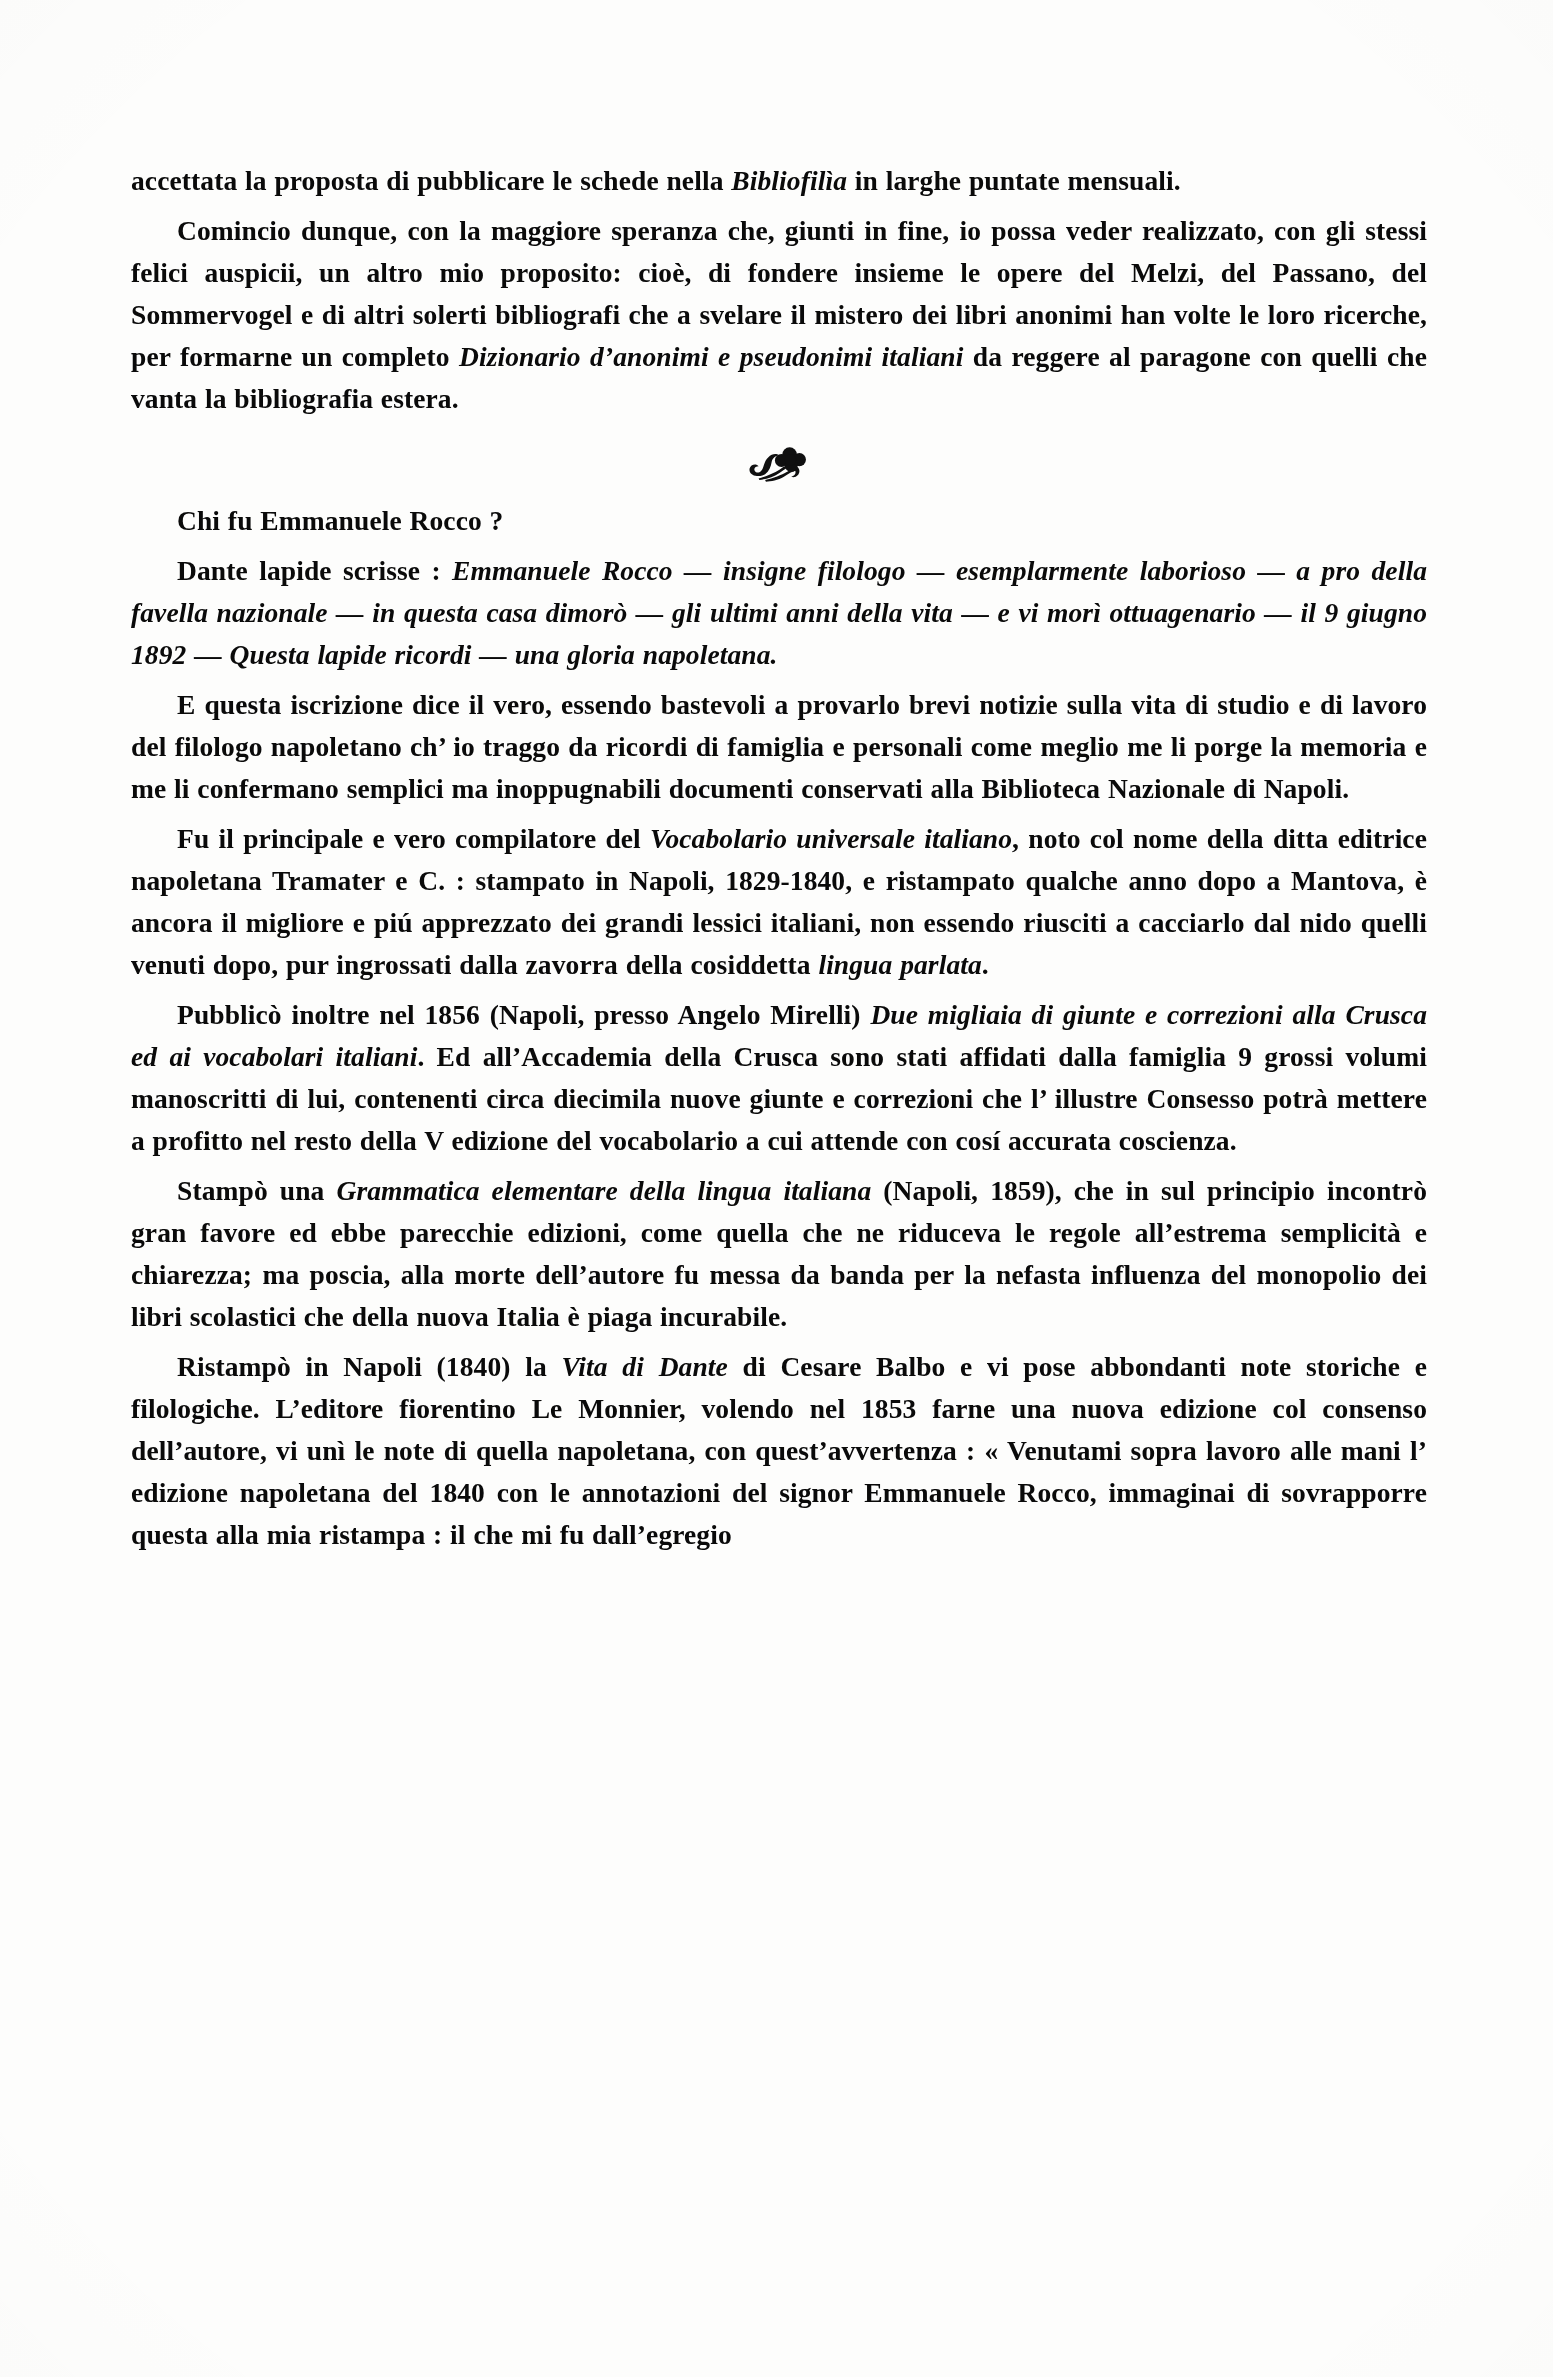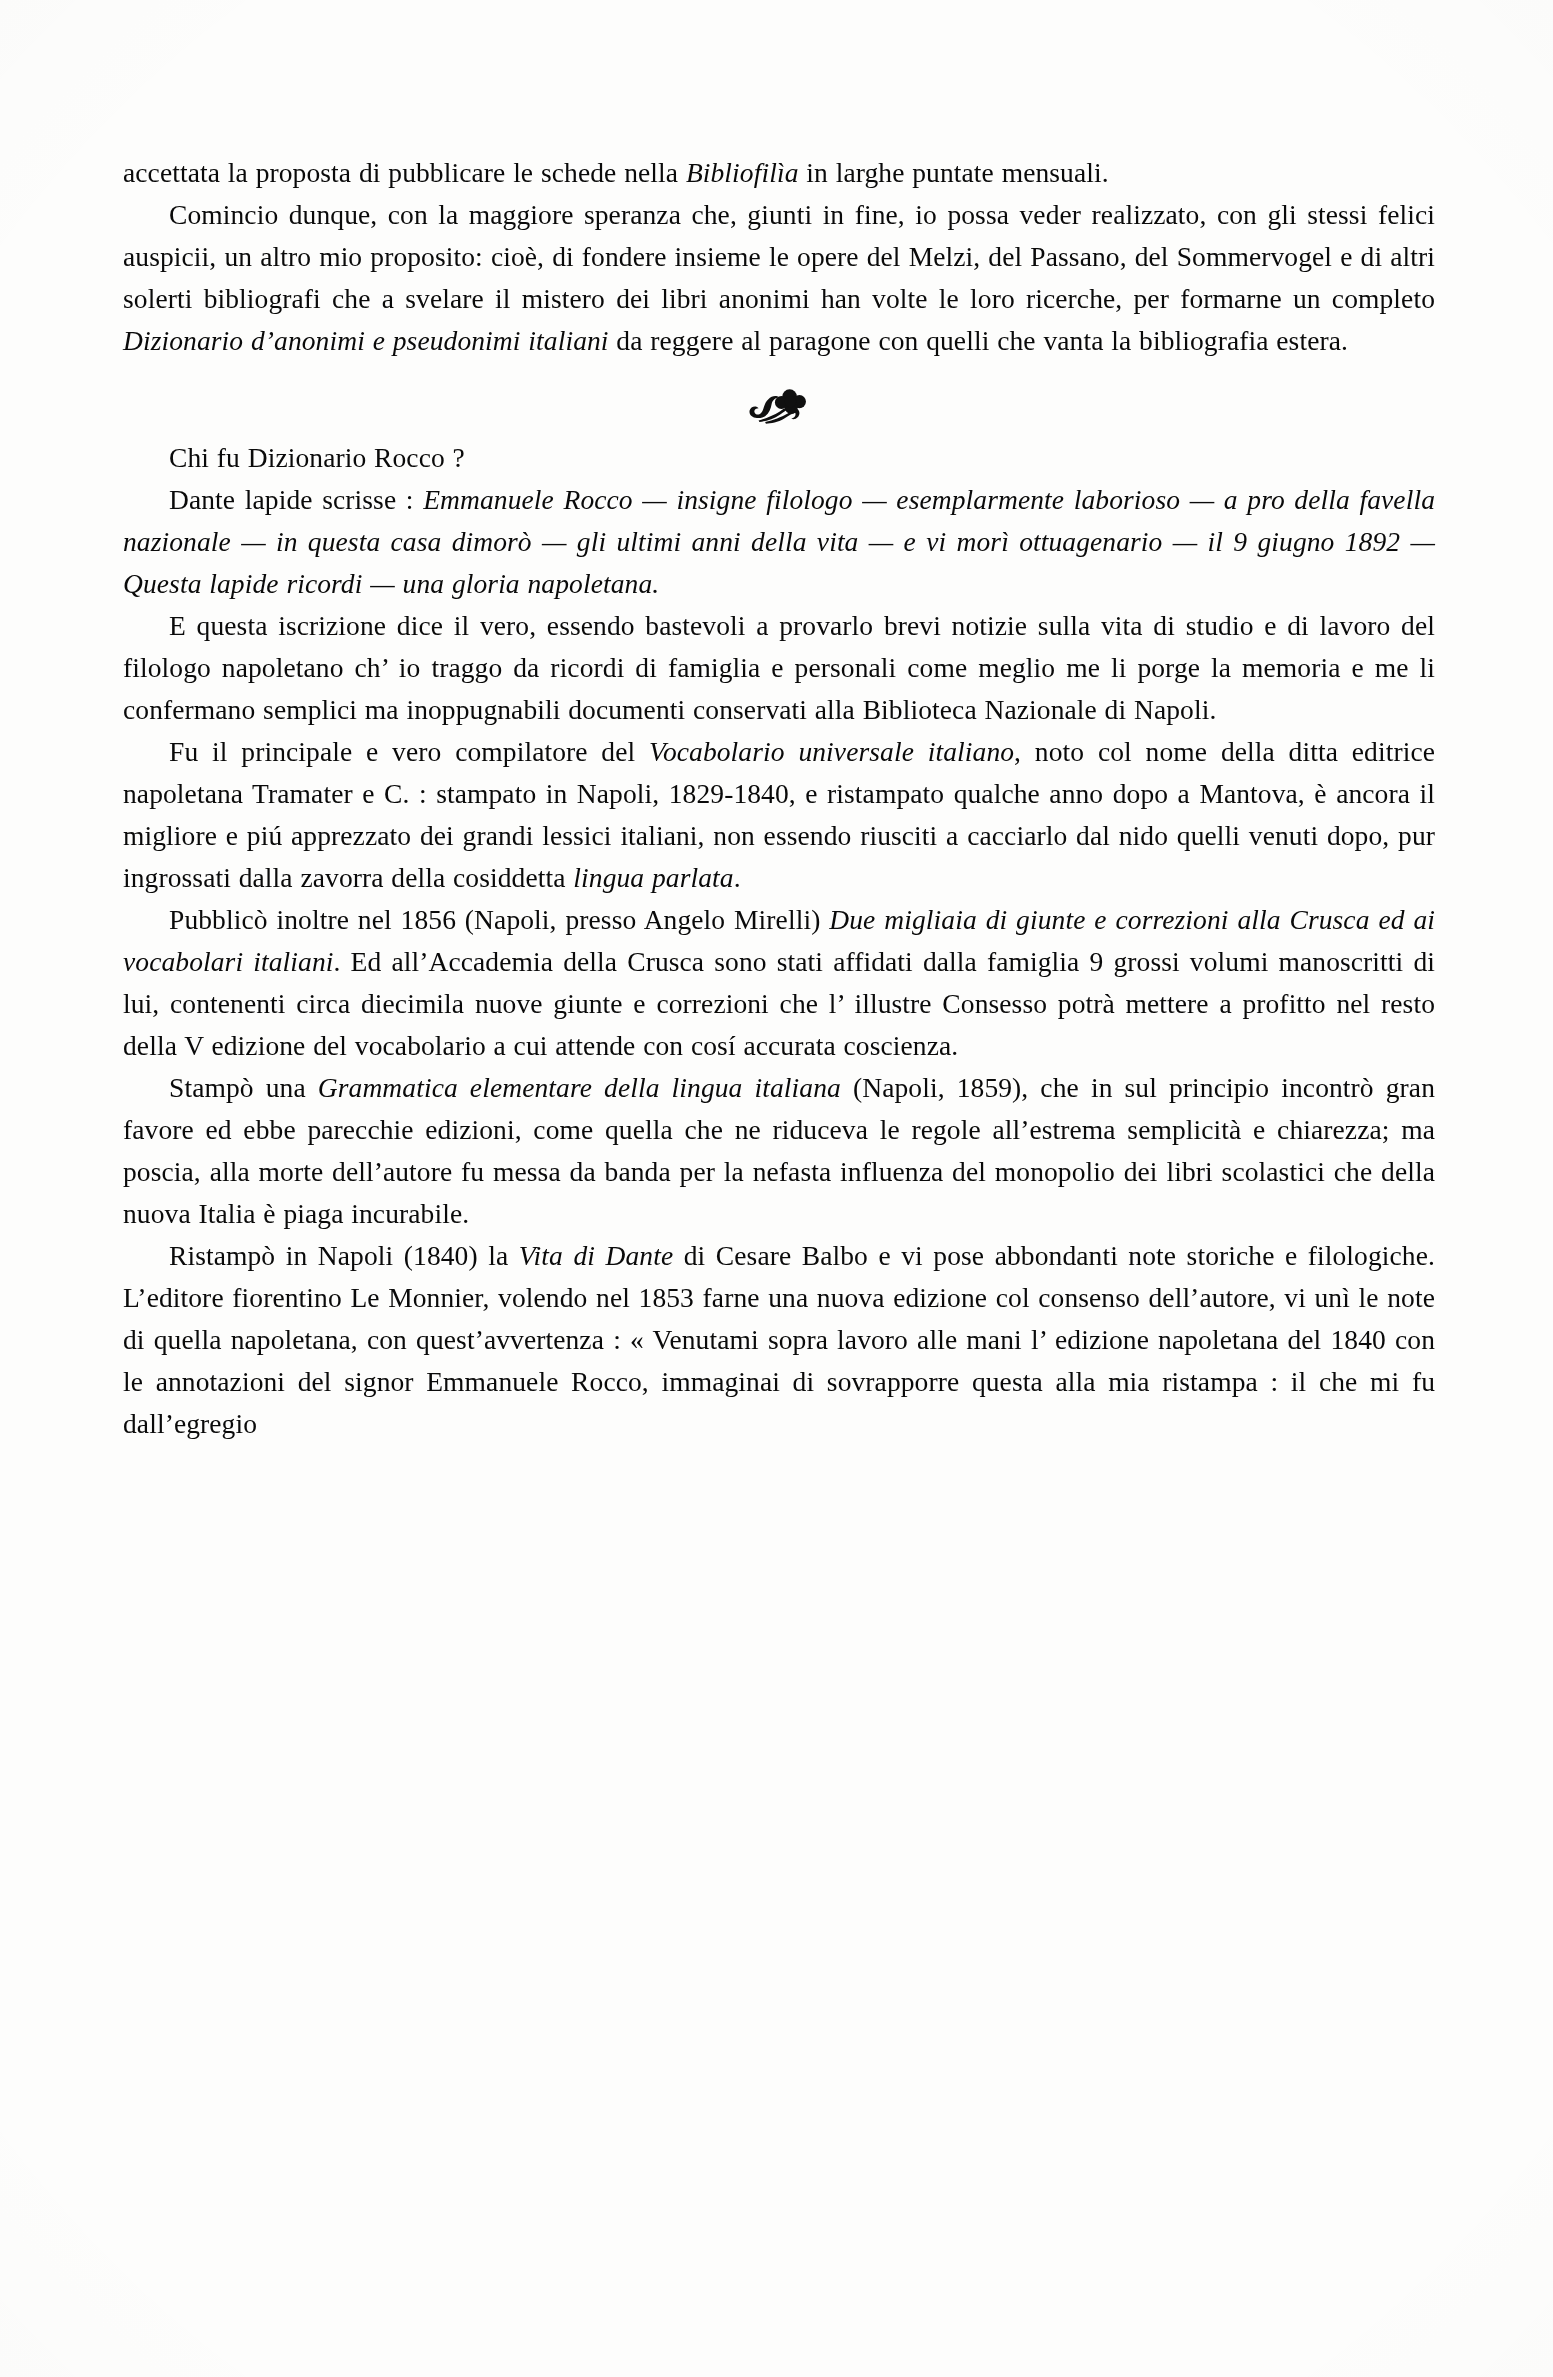--- a/index.html
+++ b/index.html
@@ -34,28 +34,28 @@
   }
 
   #textblock {
     position: absolute;
     left: 123px;
     top: 152px;
     width: 1312px;
   }
 
   p.para {
-    margin: 0;
+    margin: 8px;
     font-size: 27.5px;
     line-height: 42px;
     text-align: justify;
     text-justify: inter-word;
     letter-spacing: 0.1px;
     word-spacing: 0.8px;
-    font-weight: 400;
+    font-weight: 700;
     -webkit-font-smoothing: none;
   }
 
   p.indent {
     text-indent: 46px;
   }
 
   em, i, .it {
     font-style: italic;
   }
@@ -98,21 +98,21 @@
             <circle cx="58" cy="18" r="9"></circle>
             <circle cx="70" cy="24" r="8"></circle>
             <circle cx="48" cy="25" r="8"></circle>
             <circle cx="60" cy="31" r="8"></circle>
             <circle cx="59" cy="24" r="7"></circle>
           </g>
         </svg>
       </span>
     </div>
 
-    <p class="para indent"><span class="rm">Chi fu Dizionario Rocco ?</span></p>
+    <p class="para indent"><span class="rm">Chi fu Emmanuele Rocco ?</span></p>
 
 
     <p class="para indent"><span class="rm">Dante lapide scrisse : </span><span class="it">Emmanuele Rocco — insigne filologo — esemplarmente laborioso — a pro della favella nazionale — in questa casa dimorò — gli ultimi anni della vita — e vi morì ottuagenario — il 9 giugno 1892 — Questa lapide ricordi — una gloria napoletana.</span></p>
 
     <p class="para indent"><span class="rm">E questa iscrizione dice il vero, essendo bastevoli a provarlo brevi notizie sulla vita di studio e di lavoro del filologo napoletano ch’ io traggo da ricordi di famiglia e personali come meglio me li porge la memoria e me li confermano semplici ma inoppugnabili documenti conservati alla Biblioteca Nazionale di Napoli.</span></p>
 
     <p class="para indent"><span class="rm">Fu il principale e vero compilatore del </span><span class="it">Vocabolario universale italiano</span><span class="rm">, noto col nome della ditta editrice napoletana Tramater e C. : stampato in Napoli, 1829-1840, e ristampato qualche anno dopo a Mantova, è ancora il migliore e piú apprezzato dei grandi lessici italiani, non essendo riusciti a cacciarlo dal nido quelli venuti dopo, pur ingrossati dalla zavorra della cosiddetta </span><span class="it">lingua parlata</span><span class="rm">.</span></p>
 
     <p class="para indent"><span class="rm">Pubblicò inoltre nel 1856 (Napoli, presso Angelo Mirelli) </span><span class="it">Due migliaia di giunte e correzioni alla Crusca ed ai vocabolari italiani</span><span class="rm">. Ed all’Accademia della Crusca sono stati affidati dalla famiglia 9 grossi volumi manoscritti di lui, contenenti circa diecimila nuove giunte e correzioni che l’ illustre Consesso potrà mettere a profitto nel resto della V edizione del vocabolario a cui attende con cosí accurata coscienza.</span></p>
 

